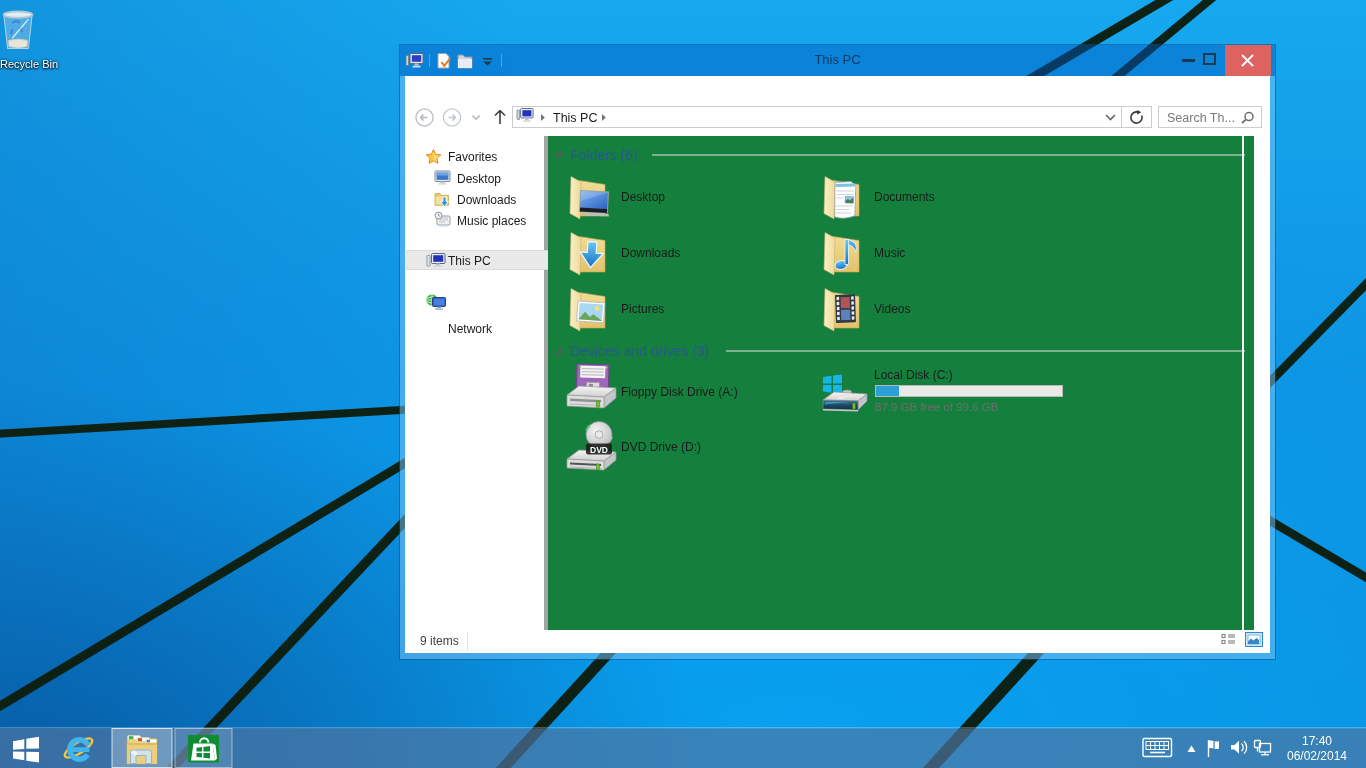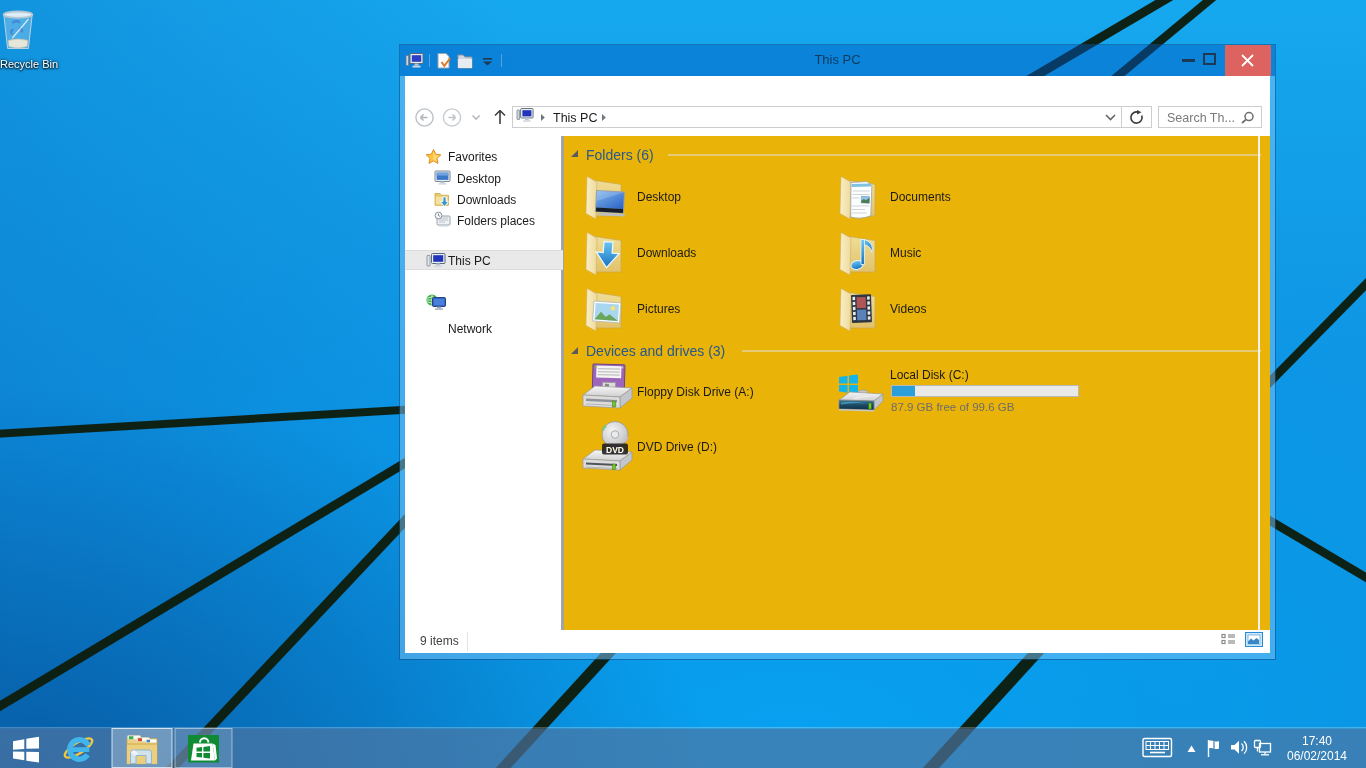--- a/index.html
+++ b/index.html
@@ -157,21 +157,21 @@
 
         <rect x="753.5" y="8.5" width="103" height="21" fill="#fff" stroke="#cdcdcd"></rect>
         <text x="762" y="23.5" font-size="12.5" fill="#7a7a7a">Search Th...</text>
         <g transform="translate(838,14)">
           <circle cx="6" cy="4.6" r="4" fill="none" stroke="#6d6d6d" stroke-width="1.5"></circle>
           <path d="M2.8,7.6 L-1,11" stroke="#6d6d6d" stroke-width="1.7"></path>
         </g>
       </svg>
     </div>
 
-    <div class="abs" id="nav" style="left:0;top:60px;width:159px;height:494px;background:#fff;border-right:3px solid #a3a3a3;box-sizing:border-box;font-size:12px;color:#1a1a1a;">
+    <div class="abs" id="nav" style="left:0;top:60px;width:144px;height:494px;background:#fff;border-right:5px solid #a3a3a3;box-sizing:border-box;font-size:12px;color:#1a1a1a;">
 
       <div class="abs" style="left:0;top:114px;width:158px;height:20px;background:#e9e9e9;border-top:1px solid #dcdcdc;border-bottom:1px solid #dcdcdc;box-sizing:border-box;"></div>
       <svg class="abs" style="left:0;top:0;" width="158" height="494" viewBox="0 0 158 494">
 
         <g transform="translate(21,13)">
           <path d="M7.5,0.5 L9.7,5.2 L14.8,5.8 L11,9.3 L12,14.4 L7.5,11.9 L3,14.4 L4,9.3 L0.2,5.8 L5.3,5.2 Z" fill="#ffc33c" stroke="#e08f28" stroke-width="1"></path>
           <path d="M7.5,2.5 L9,6.3 L13,6.8 L10,9.6 L10.8,13 L7.5,11.1 Z" fill="#ffe08a" opacity="0.8"></path>
         </g>
 
         <g transform="translate(30,35)">
@@ -211,26 +211,26 @@
           <path d="M1,4.2 q5,-2.8 10,0 M1,7.8 q5,2.8 10,0 M6,0.5 v11 M0.5,6 h11" stroke="#d8f0da" stroke-width="0.9" fill="none"></path>
           <rect x="6.5" y="3.5" width="13" height="9" rx="1" fill="#3565c0" stroke="#24437e" stroke-width="1"></rect>
           <rect x="7.9" y="4.9" width="10.2" height="6.2" fill="#4a7fe0"></rect>
           <rect x="11" y="12.5" width="4" height="1.8" fill="#8fa0b4"></rect>
           <rect x="9" y="14.3" width="8" height="1.6" fill="#a9b8c8"></rect>
         </g>
       </svg>
       <div class="abs" style="left:43px;top:14px;">Favorites</div>
       <div class="abs" style="left:52px;top:35.5px;">Desktop</div>
       <div class="abs" style="left:52px;top:56.5px;">Downloads</div>
-      <div class="abs" style="left:52px;top:77.5px;">Folders places</div>
+      <div class="abs" style="left:52px;top:77.5px;">Music places</div>
       <div class="abs" style="left:43px;top:117.5px;">This PC</div>
       <div class="abs" style="left:43px;top:148px;margin-top:38px;">Network</div>
     </div>
 
-    <div class="abs" id="content" style="left:159px;top:60px;width:706px;height:494px;background:#eab308;">
+    <div class="abs" id="content" style="left:143px;top:60px;width:706px;height:494px;background:#15803d;">
       <svg width="706" height="494" viewBox="0 0 706 494">
         <defs>
           <linearGradient id="fback" x1="0" y1="0" x2="0" y2="1">
             <stop offset="0" stop-color="#efdd96"></stop>
               <stop offset="1" stop-color="#e2c269"></stop>
           </linearGradient>
           <linearGradient id="fflap" x1="0" y1="0" x2="1" y2="0">
             <stop offset="0" stop-color="#f9efc8"></stop>
               <stop offset="1" stop-color="#eeda9a"></stop>
           </linearGradient>

